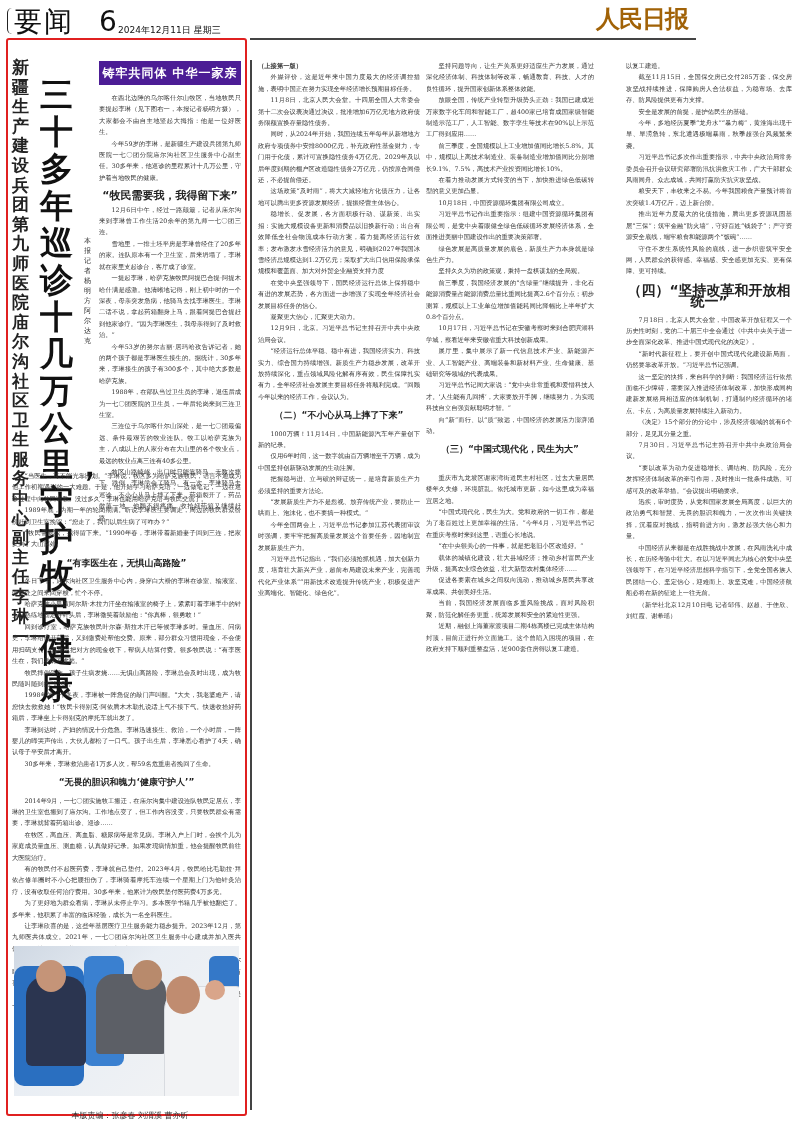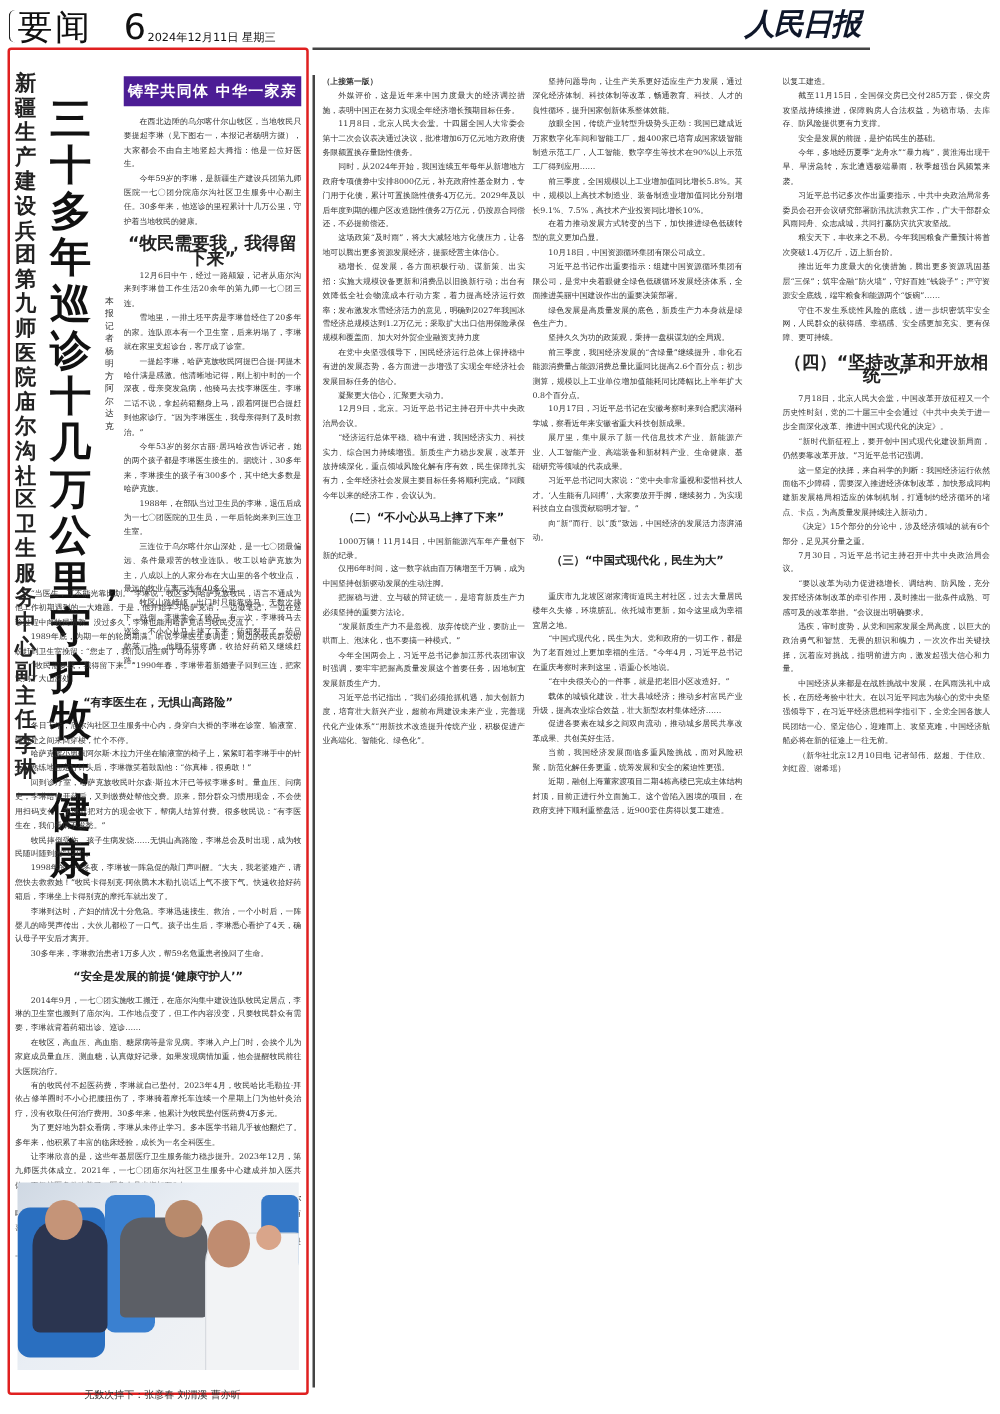--- a/index.html
+++ b/index.html
@@ -1,21 +1,21 @@
 <!DOCTYPE html>
 <html><head>
 <meta charset="utf-8">
 <style>
   html, body { margin:0; padding:0; background:#fff; }
   body { width:800px; height:1131px; position:relative; overflow:hidden; font-family:"DejaVu Serif", serif; color:#222; }
   .hdr { position:absolute; left:0; top:0; width:704px; height:40px; }
   .hdr .bracket { position:absolute; left:7px; top:8px; width:4px; height:26px; border-left:1.5px solid #222; border-radius:6px 0 0 6px; }
   .hdr .section { position:absolute; left:14px; top:3px; font-family:"DejaVu Sans", sans-serif; font-size:28px; letter-spacing:2px; color:#111; }
   .hdr .date { position:absolute; left:118px; top:24px; font-family:"DejaVu Sans", sans-serif; font-size:9px; color:#111; }
-  .hdr .masthead { position:absolute; right:16px; top:3px; font-family:"DejaVu Serif", serif; font-style:italic; font-weight:bold; font-size:24px; color:#0f172a; letter-spacing:-1px; }
+  .hdr .masthead { position:absolute; right:16px; top:3px; font-family:"DejaVu Serif", serif; font-weight:bold; font-size:24px; color:#a16207; letter-spacing:-1px; }
   .hdr .rule { position:absolute; left:250px; right:8px; top:38px; height:0; border-top:2px solid #444; }
 
   .frame { position:absolute; left:6px; top:38px; width:241px; height:1078px; border:2px solid #e02020; border-radius:3px; box-sizing:border-box; }
   .credits { position:absolute; left:40px; top:1110px; width:180px; text-align:center; font-size:8px; color:#333; }
 
   .subhead { position:absolute; left:12px; top:58px; width:20px; font-size:17px; font-weight:bold; line-height:19.6px; color:#222; font-family:"DejaVu Serif", serif; }
   .bigtitle { position:absolute; left:40px; top:76px; width:36px; font-family:"DejaVu Sans", sans-serif; font-size:33px; font-weight:bold; line-height:37px; color:#111; }
   .byline { position:absolute; left:84px; top:236px; width:10px; font-size:7px; line-height:10px; color:#333; }
   .redbanner { position:absolute; left:99px; top:61px; width:142px; height:24px; background:#4c1d95; color:#fff; font-family:"DejaVu Sans", sans-serif; font-size:12px; font-weight:bold; text-align:center; line-height:24px; letter-spacing:1px; }
   .col { position:absolute; font-size:6.3px; line-height:11.4px; color:#333; text-align:justify; }
@@ -50,21 +50,21 @@
 
 <div class="frame"></div>
 <div class="subhead">新疆生产建设兵团第九师医院庙尔沟社区卫生服务中心副主任李琳——</div>
 <div class="bigtitle">三十多年巡诊十几万公里，守护牧民健康</div>
 <div class="byline">本报记者  杨明方  阿尔达克</div>
 <div class="redbanner">铸牢共同体  中华一家亲</div>
 
 <div class="col" style="left:99px; top:92px; width:142px;">
   <p>在西北边陲的乌尔喀什尔山牧区，当地牧民只要提起李琳（见下图右一，本报记者杨明方摄），大家都会不由自主地竖起大拇指：他是一位好医生。</p>
   <p>今年59岁的李琳，是新疆生产建设兵团第九师医院一七〇团分院庙尔沟社区卫生服务中心副主任。30多年来，他巡诊的里程累计十几万公里，守护着当地牧民的健康。</p>
-  <div class="sh" style="font-size:14px; margin:7px 0 2px;">“牧民需要我，我得留下来”</div>
+  <div class="sh" style="font-size:11px; margin:7px 0 2px;">“牧民需要我，我得留下来”</div>
   <p>12月6日中午，经过一路颠簸，记者从庙尔沟来到李琳曾工作生活20余年的第九师一七〇团三连。</p>
   <p>雪地里，一排土坯平房是李琳曾经住了20多年的家。连队原本有一个卫生室，后来坍塌了，李琳就在家里支起诊台，客厅成了诊室。</p>
   <p>一提起李琳，哈萨克族牧民阿提巴合提·阿提木哈什满是感激。他清晰地记得，刚上初中时的一个深夜，母亲突发急病，他骑马去找李琳医生。李琳二话不说，拿起药箱翻身上马，跟着阿提巴合提赶到他家诊疗。“因为李琳医生，我母亲得到了及时救治。”</p>
   <p>今年53岁的努尔古丽·居玛哈孜告诉记者，她的两个孩子都是李琳医生接生的。据统计，30多年来，李琳接生的孩子有300多个，其中绝大多数是哈萨克族。</p>
   <p>1988年，在部队当过卫生员的李琳，退伍后成为一七〇团医院的卫生员，一年后轮岗来到三连卫生室。</p>
   <p>三连位于乌尔喀什尔山深处，是一七〇团最偏远、条件最艰苦的牧业连队。牧工以哈萨克族为主，八成以上的人家分布在大山里的各个牧业点，最远的牧业点离三连有40多公里。</p>
   <p>牧区山路崎岖，出门时只能靠骑马。无数次摔下、跌倒，李琳学会了骑马。有一次，李琳骑马去巡诊，不小心从马上摔了下来，药箱裂开了，药品散落一地。他顾不得疼痛，收拾好药箱又继续赶路。</p>
 </div>
 
 <div class="col" style="left:12px; top:470px; width:229px;">
@@ -72,21 +72,21 @@
   <p>1989年底，为期一年的轮岗期满。听说李琳医生要调走，周边的牧民群众纷纷赶到卫生室挽留：“您走了，我们以后生病了可咋办？”</p>
   <p>“牧民需要我，我得留下来。”1990年春，李琳带着新婚妻子回到三连，把家安到了大山深处。</p>
   <div class="sh" style="font-size:9px; margin:8px 0 6px;">“有李医生在，无惧山高路险”</div>
   <p>冬日下午，庙尔沟社区卫生服务中心内，身穿白大褂的李琳在诊室、输液室、缴费处之间来回穿梭，忙个不停。</p>
   <p>哈萨克族小男孩阿尔斯·木拉力汗坐在输液室的椅子上，紧紧盯着李琳手中的针头。熟练地固定好针头后，李琳微笑着鼓励他：“你真棒，很勇敢！”</p>
   <p>回到诊疗室，哈萨克族牧民叶尔森·斯拉木汗已等候李琳多时。量血压、问病史，李琳给他开药后，又到缴费处帮他交费。原来，部分群众习惯用现金，不会使用扫码支付，李琳就把对方的现金收下，帮病人结算付费。很多牧民说：“有李医生在，我们看病不发愁。”</p>
   <p>牧民摔倒受伤、孩子生病发烧……无惧山高路险，李琳总会及时出现，成为牧民随叫随到的“120”。</p>
   <p>1998年的一个冬夜，李琳被一阵急促的敲门声叫醒。“大夫，我老婆难产，请您快去救救她！”牧民卡得别克·阿依腾木木勒扎说话上气不接下气。快速收拾好药箱后，李琳坐上卡得别克的摩托车就出发了。</p>
   <p>李琳到达时，产妇的情况十分危急。李琳迅速接生、救治，一个小时后，一阵婴儿的啼哭声传出，大伙儿都松了一口气。孩子出生后，李琳悉心看护了4天，确认母子平安后才离开。</p>
   <p>30多年来，李琳救治患者1万多人次，帮59名危重患者挽回了生命。</p>
-  <div class="sh" style="font-size:9px; margin:8px 0 6px;">“安全是发展的前提‘健康守护人’”</div>
+  <div class="sh" style="font-size:9px; margin:8px 0 6px;">“无畏的胆识和魄力‘健康守护人’”</div>
   <p>2014年9月，一七〇团实施牧工搬迁，在庙尔沟集中建设连队牧民定居点，李琳的卫生室也搬到了庙尔沟。工作地点变了，但工作内容没变，只要牧民群众有需要，李琳就背着药箱出诊、巡诊……</p>
   <p>在牧区，高血压、高血脂、糖尿病等是常见病。李琳入户上门时，会挨个儿为家庭成员量血压、测血糖，认真做好记录。如果发现病情加重，他会提醒牧民前往大医院治疗。</p>
   <p>有的牧民付不起医药费，李琳就自己垫付。2023年4月，牧民哈比毛勒拉·拜依占修羊圈时不小心把腰扭伤了，李琳骑着摩托车连续一个星期上门为他针灸治疗，没有收取任何治疗费用。30多年来，他累计为牧民垫付医药费4万多元。</p>
   <p>为了更好地为群众看病，李琳从未停止学习。多本医学书籍几乎被他翻烂了。多年来，他积累了丰富的临床经验，成长为一名全科医生。</p>
   <p>让李琳欣喜的是，这些年基层医疗卫生服务能力稳步提升。2023年12月，第九师医共体成立。2021年，一七〇团庙尔沟社区卫生服务中心建成并加入医共体，不仅就医条件改善了，医务人员也增加至9人。</p>
   <p>30多年来，李琳的全身心付出，赢得牧区群众的真心相待。如今，行走在乌尔喀什尔山牧区，哈萨克族牧民见到李琳总会热情地邀请他进屋喝碗热奶茶。谁家有喜事，都会邀请李琳来参加。</p>
   <p>再过一个多月，李琳就要退休了。记者问他，下一步有何打算？他说：“我是一名党员，我愿继续当好各族群众的‘健康守护人’！”</p>
 </div>
 
 <div class="photo" title="李琳为小患者输液">
@@ -95,21 +95,21 @@
   <div class="chair3"></div>
   <div class="child"></div>
   <div class="childhead"></div>
   <div class="man"></div>
   <div class="manhead"></div>
   <div class="doctor"></div>
   <div class="dochead"></div>
   <div class="baby"></div>
 </div>
 
-<div class="credits">无数次摔下：张彦春  刘渭溪  曹亦昕</div>
+<div class="credits">本版责编：张彦春  刘渭溪  曹亦昕</div>
 
 <div class="vline"></div>
 
 <div class="col" style="left:258px; top:60px; width:162px; overflow:hidden; height:1060px;">
   <div style="font-weight:bold;">（上接第一版）</div>
   <p>外媒评价，这是近年来中国力度最大的经济调控措施，表明中国正在努力实现全年经济增长预期目标任务。</p>
   <p>11月8日，北京人民大会堂。十四届全国人大常委会第十二次会议表决通过决议，批准增加6万亿元地方政府债务限额置换存量隐性债务。</p>
   <p>同时，从2024年开始，我国连续五年每年从新增地方政府专项债券中安排8000亿元，补充政府性基金财力，专门用于化债，累计可置换隐性债务4万亿元。2029年及以后年度到期的棚户区改造隐性债务2万亿元，仍按原合同偿还，不必提前偿还。</p>
   <p>这场政策“及时雨”，将大大减轻地方化债压力，让各地可以腾出更多资源发展经济，提振经营主体信心。</p>
   <p>稳增长、促发展，各方面积极行动、谋新策、出实招：实施大规模设备更新和消费品以旧换新行动；出台有效降低全社会物流成本行动方案，着力提高经济运行效率；发布激发水雪经济活力的意见，明确到2027年我国冰雪经济总规模达到1.2万亿元；采取扩大出口信用保险承保规模和覆盖面、加大对外贸企业融资支持力度</p>

